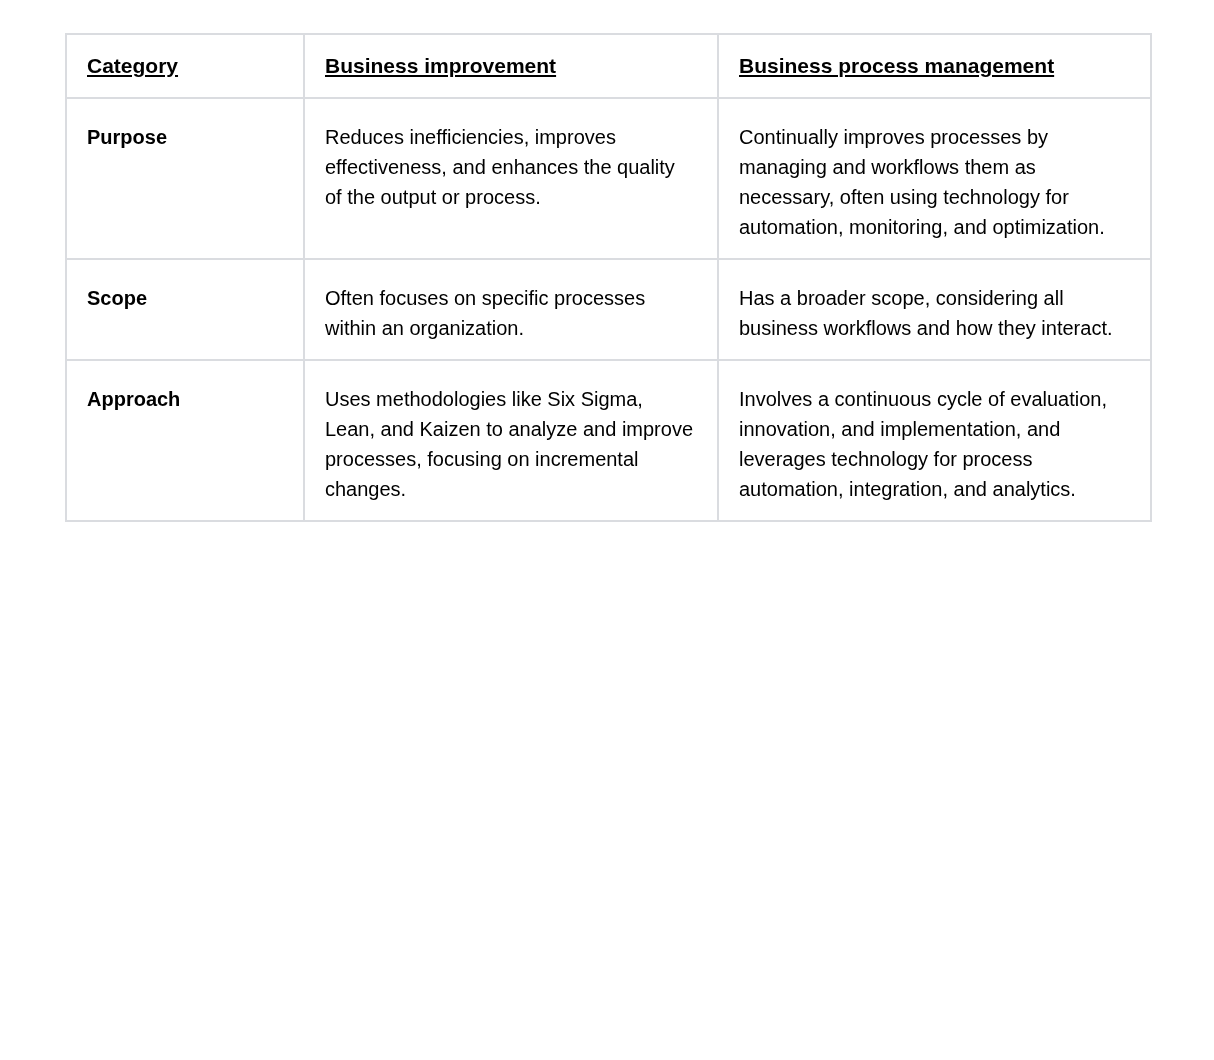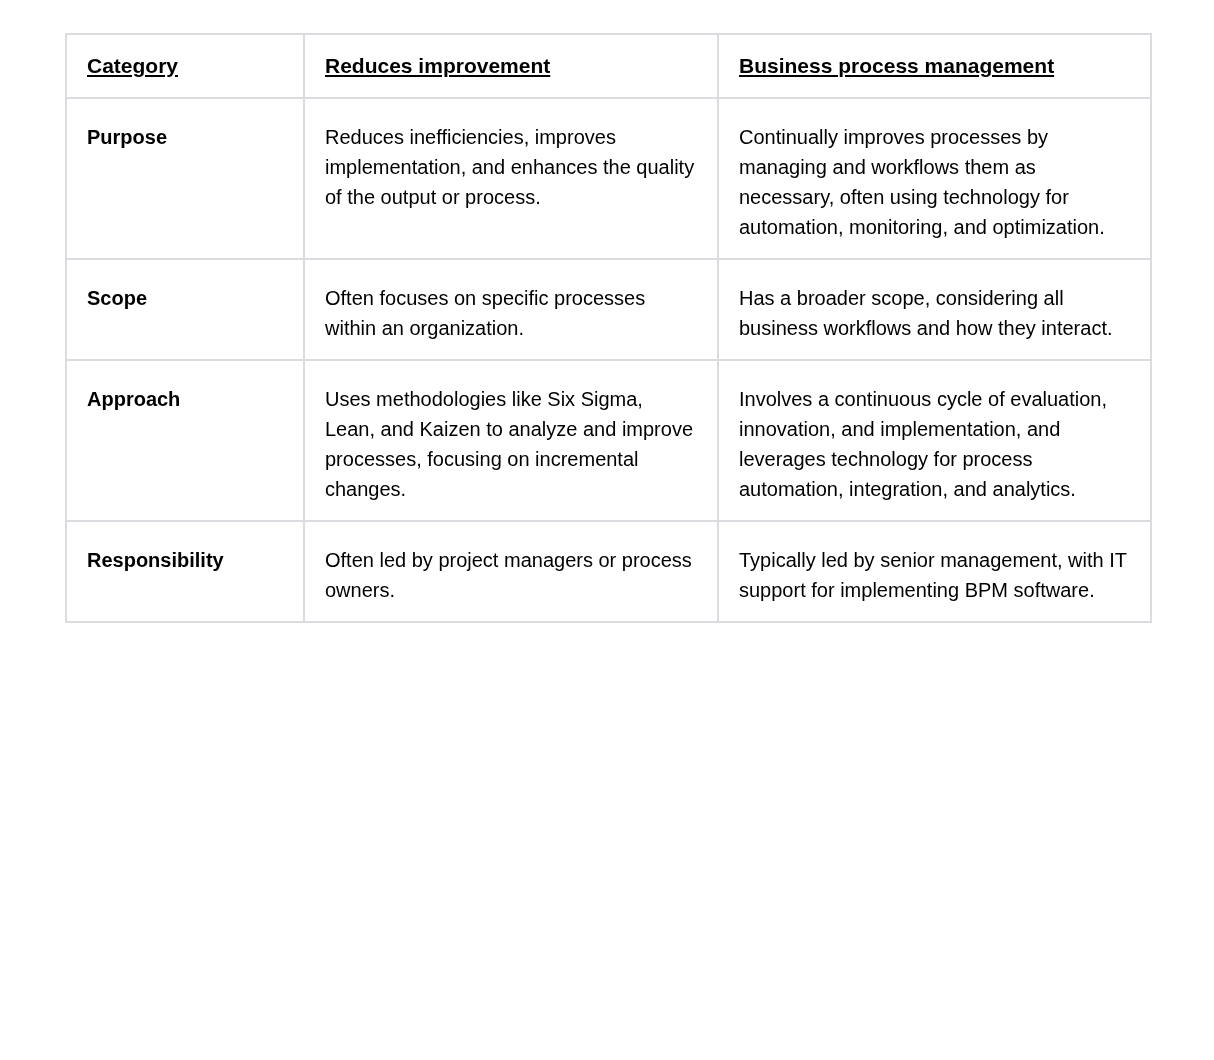--- a/index.html
+++ b/index.html
@@ -54,45 +54,40 @@
 <div class="page">
   <table class="doc-table">
     <colgroup>
       <col class="c1">
       <col class="c2">
       <col class="c3">
     </colgroup>
     <thead>
       <tr>
         <th>Category</th>
-        <th>Reduces improvement</th>
+        <th>Business improvement</th>
         <th>Business process management</th>
       </tr>
     </thead>
     <tbody>
   <tr>
     <td class="cat">Purpose</td>
-    <td>Reduces inefficiencies, improves implementation, and enhances the quality of the output or process.</td>
+    <td>Reduces inefficiencies, improves effectiveness, and enhances the quality of the output or process.</td>
     <td>Continually improves processes by managing and workflows them as necessary, often using technology for automation, monitoring, and optimization.</td>
   </tr>
 
   <tr>
     <td class="cat">Scope</td>
     <td>Often focuses on specific processes within an organization.</td>
     <td>Has a broader scope, considering all business workflows and how they interact.</td>
   </tr>
 
   <tr>
     <td class="cat">Approach</td>
     <td>Uses methodologies like Six Sigma, Lean, and Kaizen to analyze and improve processes, focusing on incremental changes.</td>
     <td>Involves a continuous cycle of evaluation, innovation, and implementation, and leverages technology for process automation, integration, and analytics.</td>
   </tr>
 
-  <tr>
-    <td class="cat">Responsibility</td>
-    <td>Often led by project managers or process owners.</td>
-    <td>Typically led by senior management, with IT support for implementing BPM software.</td>
-  </tr>
 
 
 </tbody>
   </table>
 </div>
 
 </body></html>

